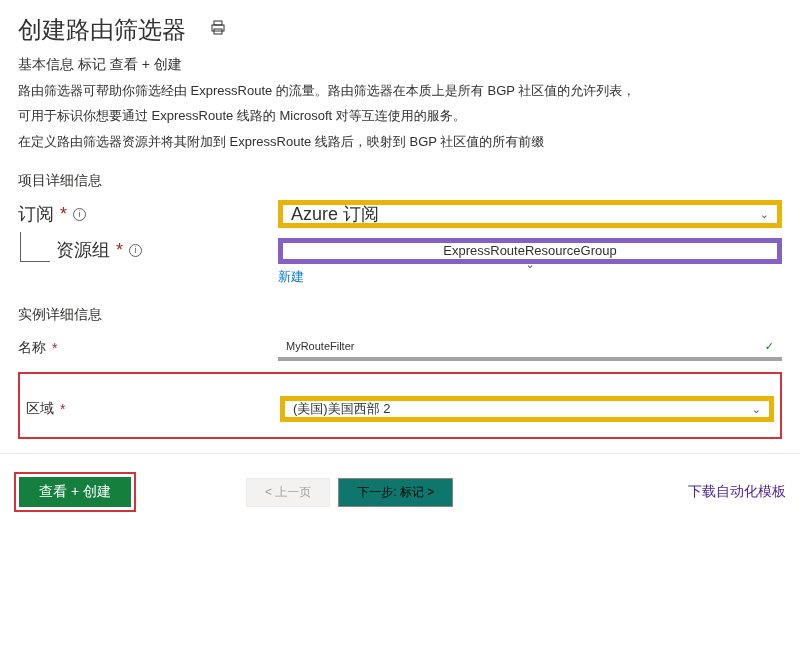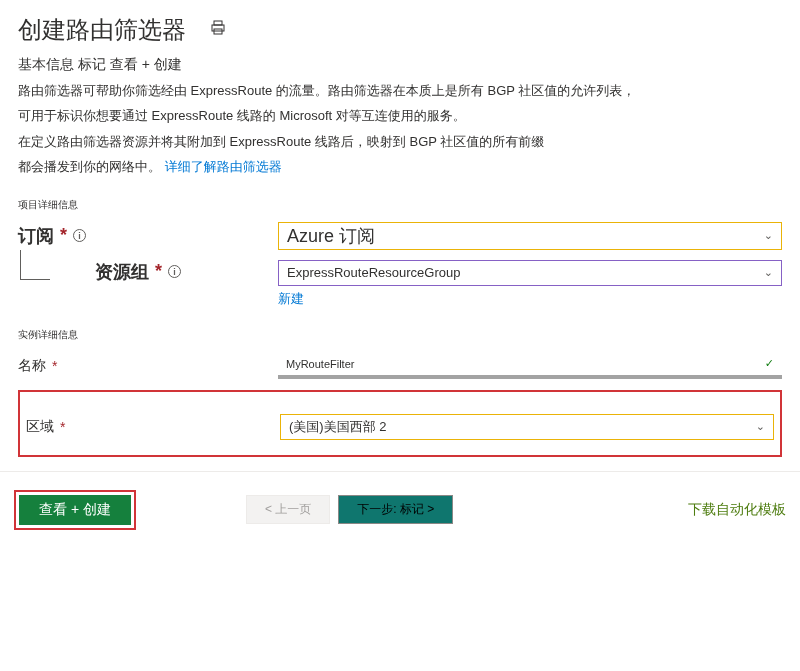--- a/index.html
+++ b/index.html
@@ -34,41 +34,41 @@
       padding: 0 18px 14px 18px;
     }
     .desc {
       font-size: 13px;
       line-height: 1.65;
       color: #323130;
       margin-bottom: 4px;
     }
     .link { color: #0078d4; cursor: pointer; }
     .section-title {
-      font-size: 10px;
+      font-size: 14px;
       color: #323130;
       margin: 20px 0 10px 0;
     }
     .field-row {
       display: flex;
       align-items: center;
       margin-bottom: 10px;
       min-height: 28px;
     }
     .field-label {
       width: 260px;
       font-size: 14px;
       color: #323130;
       display: flex;
       align-items: center;
       gap: 6px;
     }
     .field-label.sub {
       font-size: 18px;
-      font-weight: 700;
+      font-weight: 400;
     }
     .tree-conn {
       width: 30px;
       height: 30px;
       border-left: 1px solid #605e5c;
       border-bottom: 1px solid #605e5c;
       margin-right: 6px;
       margin-top: -14px;
       margin-left: 2px;
     }
@@ -81,36 +81,36 @@
       align-items: center;
       justify-content: center;
       font-size: 9px;
       color: #605e5c;
       cursor: pointer;
     }
     .field-control {
       flex: 1;
     }
     .dropdown {
-      border: 1px solid #eab308;
+      border: 5px solid #eab308;
       height: 26px;
       display: flex;
       align-items: center;
       justify-content: space-between;
       padding: 0 8px;
       font-size: 13px;
       cursor: pointer;
       background: #fff;
     }
     .dropdown.azure-sub {
       font-size: 18px;
       height: 28px;
       font-weight: 300;
     }
-    .dropdown.outlined { border-color: #8661c5; }
+    .dropdown.outlined { border-color: #8661c5; flex-direction: column; }
     .textinput {
       border: none;
       border-bottom: 4px solid #a3a3a3;
       height: 26px;
       width: 100%;
       padding: 0 8px;
       font-size: 11px;
       display: flex;
       align-items: center;
       justify-content: space-between;
@@ -171,21 +171,21 @@
       font-size: 12px;
       cursor: pointer;
     }
     .nav-btn.disabled {
       background: #f3f2f1;
       color: #a19f9d;
       border-color: #edebe9;
       cursor: not-allowed;
     }
     .dl-link {
-      color: #4d7c0f;
+      color: #4c1d95;
       font-size: 14px;
       cursor: pointer;
       margin-left: auto;
     }
   </style>
 </head>
 <body>
 
 <div class="header">
   <div class="title">创建路由筛选器</div>
@@ -197,43 +197,39 @@
     </svg>
   </div>
 </div>
 
 <div class="tabs">基本信息 标记 查看 + 创建</div>
 
 <div class="content">
   <p class="desc">路由筛选器可帮助你筛选经由 ExpressRoute 的流量。路由筛选器在本质上是所有 BGP 社区值的允许列表，</p>
   <p class="desc">可用于标识你想要通过 ExpressRoute 线路的 Microsoft 对等互连使用的服务。</p>
   <p class="desc">在定义路由筛选器资源并将其附加到 ExpressRoute 线路后，映射到 BGP 社区值的所有前缀</p>
-  <p class="desc">
-    <span>都会播发到你的网络中。</span>
-    <span class="link">详细了解路由筛选器</span>
-  </p>
 
   <div class="section-title">项目详细信息</div>
 
   <div class="field-row">
     <div class="field-label sub">
       <span>订阅</span>
       <span class="req">*</span>
       <span class="info-circle">i</span>
     </div>
     <div class="field-control">
       <div class="dropdown azure-sub">
         <span>Azure 订阅</span>
         <span class="chev">⌄</span>
       </div>
     </div>
   </div>
 
   <div class="field-row" style="align-items:flex-start;">
-    <div style="width:260px; display:flex; align-items:center;gap:39px;">
+    <div style="width:260px; display:flex; align-items:flex-end;">
       <div class="tree-conn"></div>
       <div class="field-label sub" style="width:auto;">
         <span>资源组</span>
         <span class="req">*</span>
         <span class="info-circle">i</span>
       </div>
     </div>
     <div class="field-control">
       <div class="dropdown outlined">
         <span>ExpressRouteResourceGroup</span>

